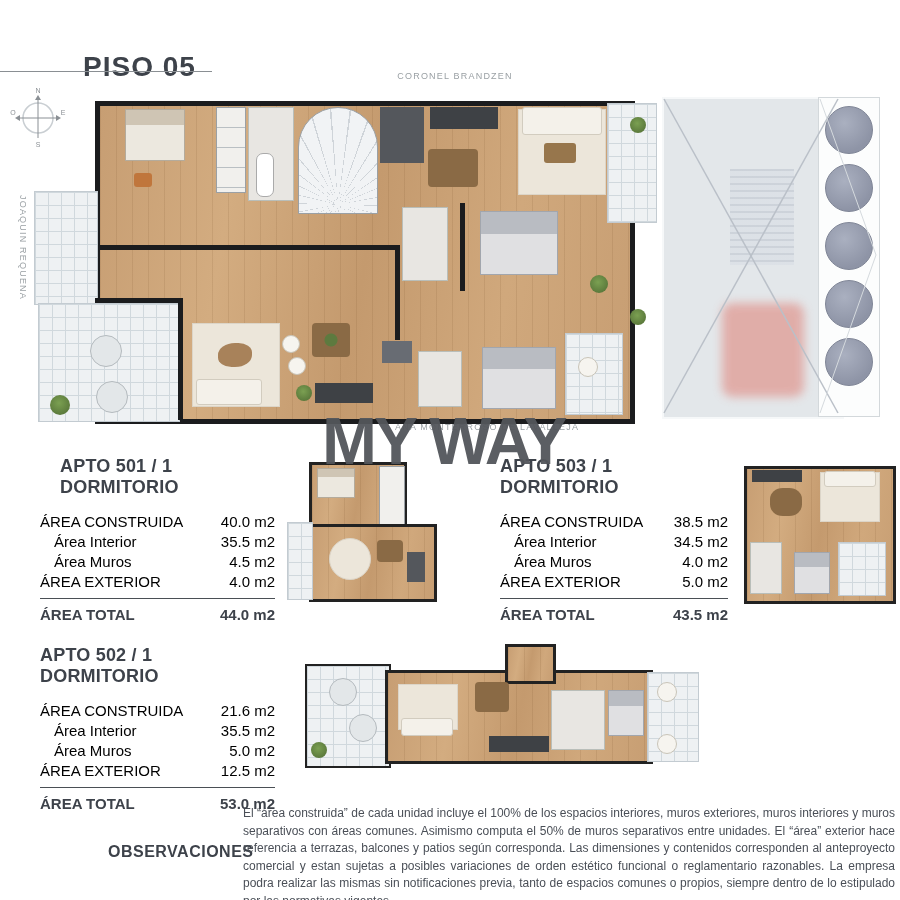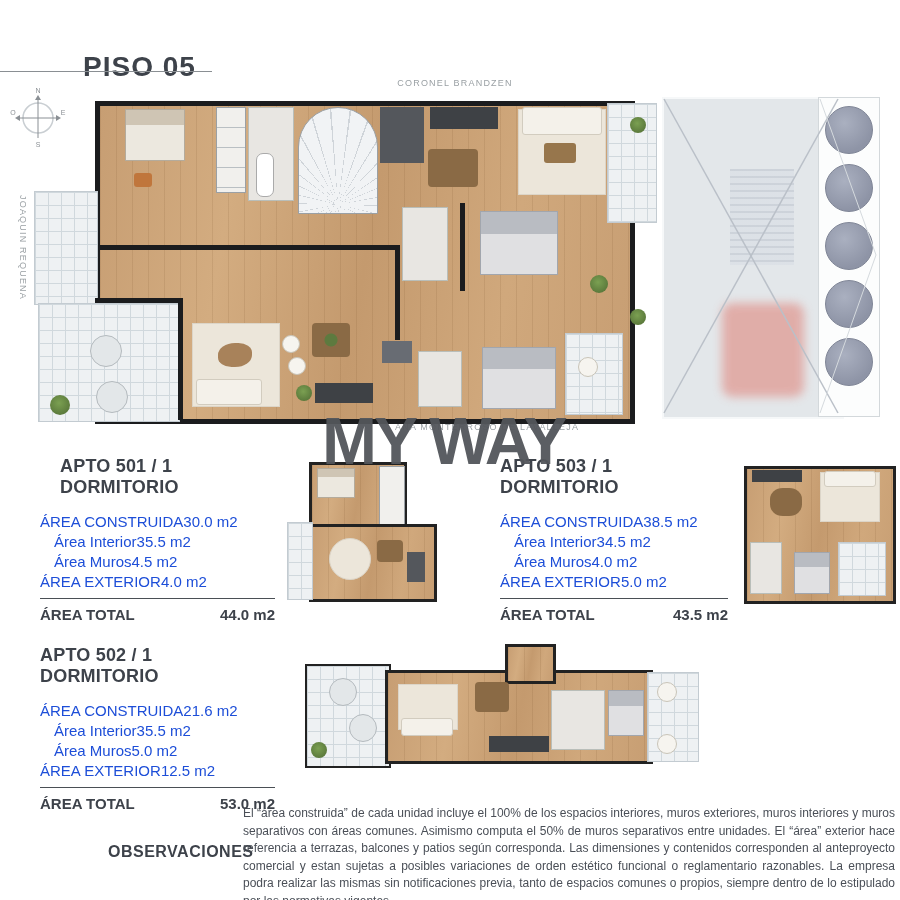--- a/index.html
+++ b/index.html
@@ -40,36 +40,36 @@
   .sky-stripes{background:repeating-linear-gradient(180deg,#c9cfd7 0 2px,#dbe0e6 2px 7px);opacity:.85;}
   .sky-red{background:#e09a93;filter:blur(5px);opacity:.75;border-radius:10px;}
   .circle-tree{border-radius:50%;background:radial-gradient(circle at 40% 35%,#aab0c0,#8e94a6 70%);border:1px solid #7f8596;}
   .circles-strip{background:#fcfdfd;border:1px solid #d3d8db;}
   
   .watermark{font-size:66px;font-weight:800;letter-spacing:-3px;color:#53565b;opacity:.95;
              white-space:nowrap;pointer-events:none;user-select:none;line-height:1;}
   
   .spec-title{font-size:18px;font-weight:bold;color:#3d424a;letter-spacing:.2px;}
   .spec-table{width:100%;}
-  .spec-row{display:flex;font-size:15px;line-height:20px;color:#1d4ed8;}
+  .spec-row{display:flex;justify-content:space-between;font-size:15px;line-height:20px;color:#000000;}
   .spec-row.sub .lbl{padding-left:14px;}
   .spec-total{display:flex;justify-content:space-between;font-size:15px;font-weight:bold;
               border-top:1.5px solid #4a4f55;margin-top:6px;padding-top:7px;color:#3d424a;}
   
   .obs-label{font-size:16px;font-weight:bold;letter-spacing:.5px;color:#3d424a;}
   .obs-text{font-size:12px;line-height:17.6px;text-align:justify;color:#4a4f57;}
 </style>
 </head>
 <body>
 
 <div id="canvas">
 
   <div class="abs page-title" style="left:83px;top:28px;margin-top:23px;">PISO 05</div>
   <div class="abs title-rule" style="left:0;top:71px;width:212px;"></div>
-  <div class="abs street" style="left:300px;top:78px;width:310px;text-align:center;">CORONEL BRANDZEN</div>
+  <div class="abs street" style="left:300px;top:71px;width:310px;text-align:center;">CORONEL BRANDZEN</div>
 
   <svg class="abs" style="left:10px;top:86px;" width="56" height="62" viewBox="0 0 56 62">
     <circle cx="28" cy="32" r="15" fill="none" stroke="#c9ced2" stroke-width="1.5"></circle>
     <line x1="28" y1="12" x2="28" y2="52" stroke="#8a8f94" stroke-width="1"></line>
     <line x1="8" y1="32" x2="48" y2="32" stroke="#8a8f94" stroke-width="1"></line>
     <path d="M28 9 l3 5 h-6 z" fill="#8a8f94"></path>
     <path d="M51 32 l-5 -3 v6 z" fill="#8a8f94"></path>
     <path d="M5 32 l5 -3 v6 z" fill="#8a8f94"></path>
     <text x="28" y="7" font-size="7" fill="#8a8f94" text-anchor="middle">N</text>
     <text x="28" y="61" font-size="7" fill="#8a8f94" text-anchor="middle">S</text>
@@ -149,21 +149,21 @@
   </div>
 
   <div class="abs street" style="left:395px;top:422px;z-index:2;">ANA MONTERROSO DE LAVALLEJA</div>
   <div class="abs watermark" style="left:322px;top:408px;z-index:10;">MY WAY</div>
 
   <div class="abs" style="left:40px;top:456px;width:235px;z-index:8;">
     <div class="spec-title" style="margin-bottom:14px;margin-left:20px;">APTO 501  / 1 DORMITORIO</div>
     <div class="spec-table">
       <div class="spec-row">
         <span class="lbl">ÁREA CONSTRUIDA</span>
-        <span class="val">30.0 m2</span>
+        <span class="val">40.0 m2</span>
       </div>
       <div class="spec-row sub">
         <span class="lbl">Área Interior</span>
         <span class="val">35.5 m2</span>
       </div>
       <div class="spec-row sub">
         <span class="lbl">Área Muros</span>
         <span class="val">4.5 m2</span>
       </div>
       <div class="spec-row">

